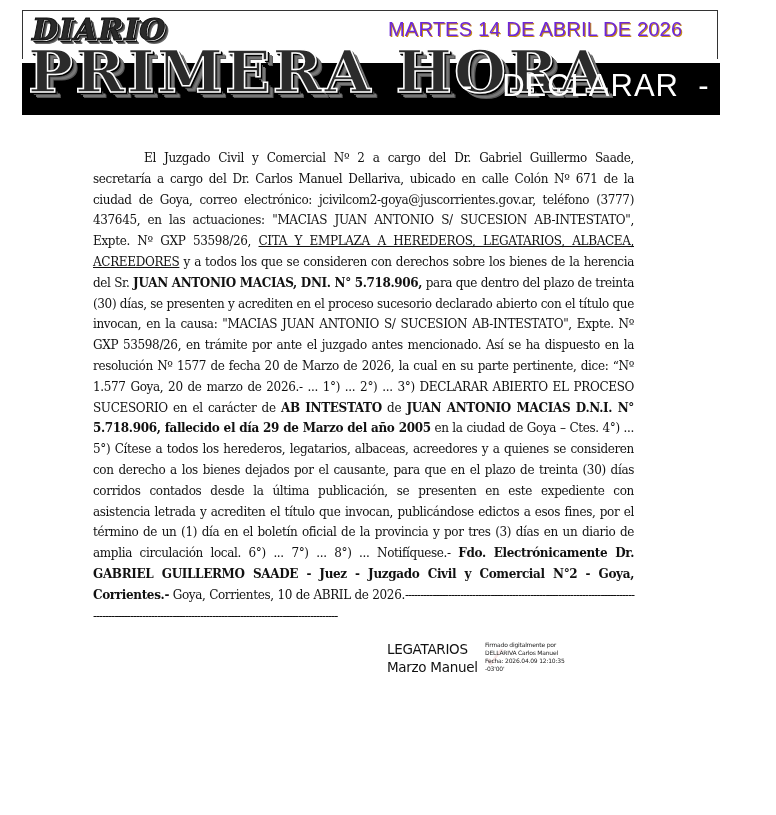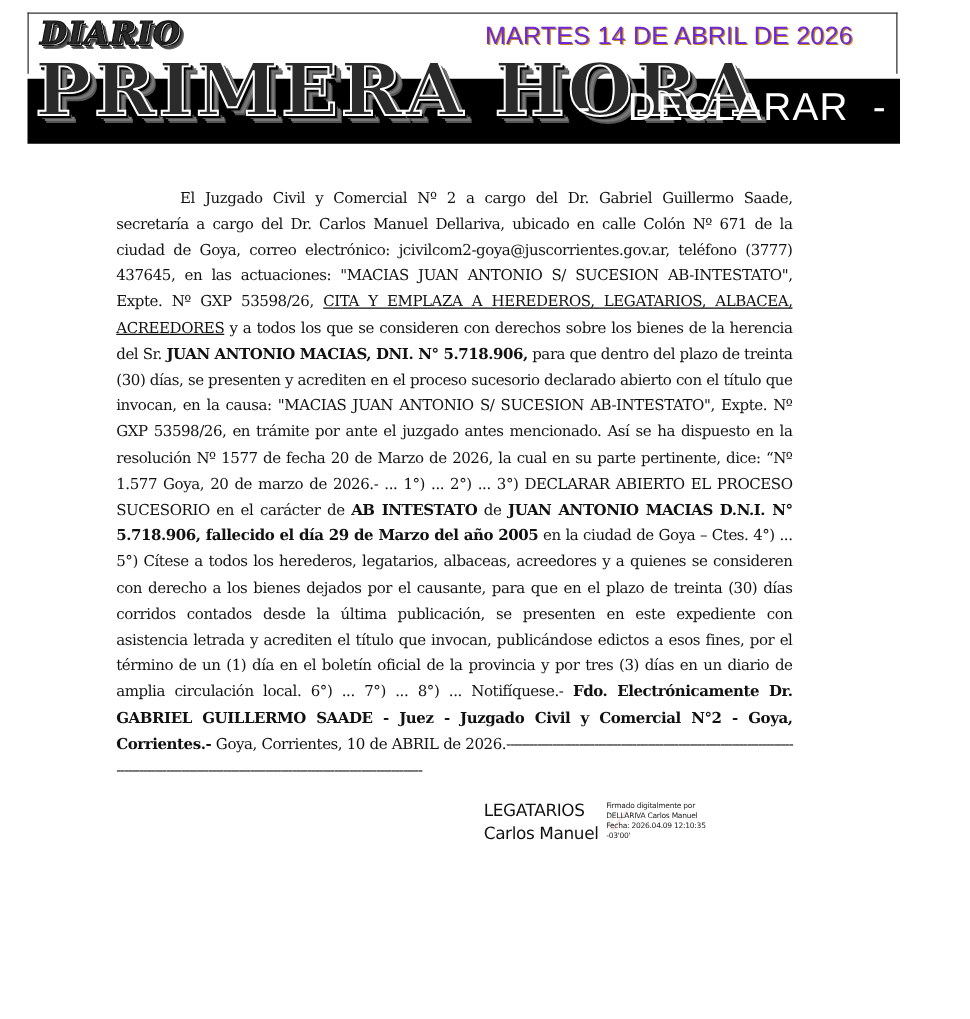--- a/index.html
+++ b/index.html
@@ -3,21 +3,21 @@
 <meta charset="utf-8">
 <style>
   html, body { margin: 0; padding: 0; background: #ffffff; }
   body { width: 776px; height: 815px; position: relative; overflow: hidden; font-family: "DejaVu Serif", serif; color: #111; }
 
   .masthead { position: absolute; left: 22px; top: 10px; width: 698px; height: 105px; }
   .mast-topbox { position: absolute; left: 0; top: 0; width: 694px; height: 48px; border: 1.5px solid #333; border-bottom: none; background: #fff; }
   .mast-band { position: absolute; left: 0; top: 53px; width: 698px; height: 52px; background: #000; }
 
   .diario { position: absolute; left: 10px; top: 2px; font-family: "DejaVu Serif", serif; font-weight: bold; font-style: italic;
-    font-size: 25px; letter-spacing: 1px; color: #2a2a2a;
+    font-size: 30px; letter-spacing: 1px; color: #2a2a2a;
     -webkit-text-stroke: 1px #111;
     text-shadow: 1px 1px 0 #fff, 2px 2px 0 #111, 3px 3px 0 #444, 4px 4px 0 #666; }
 
   .primera { position: absolute; left: 6px; top: 32px; font-family: "DejaVu Serif", serif; font-weight: bold;
     font-size: 58px; line-height: 60px; letter-spacing: 2px; transform: scaleX(1.03); transform-origin: left top;
     color: #2b2b2b;
     -webkit-text-stroke: 1.5px #fff;
     text-shadow: 2px 2px 0 #000, 3px 3px 0 #555, 5px 5px 0 #777, 6px 6px 0 #555; }
 
   .date { position: absolute; left: 366px; top: 8px; font-family: "Liberation Sans", sans-serif; font-weight: normal; font-size: 20px;
@@ -47,21 +47,21 @@
   <div class="primera">PRIMERA HORA</div>
   <div class="date">MARTES 14 DE ABRIL DE 2026</div>
   <div class="section">-   DECLARAR  -</div>
 </div>
 
 <div class="body-text"><span class="indent"></span><span>El Juzgado Civil y Comercial Nº 2 a cargo del Dr. Gabriel Guillermo Saade, secretaría a cargo del Dr. Carlos Manuel Dellariva, ubicado en calle Colón Nº 671 de la ciudad de Goya, correo electrónico: jcivilcom2-goya@juscorrientes.gov.ar, teléfono (3777) 437645, en las actuaciones: "MACIAS JUAN ANTONIO S/ SUCESION AB-INTESTATO", Expte. Nº GXP 53598/26, </span><u>CITA Y EMPLAZA A HEREDEROS, LEGATARIOS, ALBACEA, ACREEDORES</u><span> y a todos los que se consideren con derechos sobre los bienes de la herencia del Sr.  </span><b>JUAN ANTONIO MACIAS, DNI. N° 5.718.906,</b><span> para que dentro del plazo de treinta (30) días, se presenten y acrediten en el proceso sucesorio declarado abierto  con el título que invocan, en la causa: "MACIAS JUAN ANTONIO S/ SUCESION AB-INTESTATO", Expte. Nº GXP 53598/26, en trámite por ante el juzgado antes mencionado. Así se ha dispuesto en la  resolución  Nº 1577 de fecha 20 de Marzo de 2026, la cual en su parte pertinente, dice: “Nº 1.577 Goya, 20 de marzo de 2026.- ... 1°) ... 2°) ... 3°) DECLARAR ABIERTO EL PROCESO SUCESORIO en el carácter de </span><b>AB INTESTATO</b><span> de </span><b>JUAN ANTONIO MACIAS D.N.I. N° 5.718.906, fallecido el día 29 de Marzo del año 2005</b><span> en la ciudad de Goya – Ctes. 4°) ... 5°) Cítese a todos los herederos, legatarios, albaceas, acreedores y a quienes se consideren con derecho a los bienes dejados por el causante, para que en el plazo de treinta (30) días corridos contados desde la última publicación, se presenten en este expediente con asistencia letrada y acrediten el título que invocan, publicándose edictos a esos fines, por el término de un (1) día en el boletín oficial de la provincia y por tres (3) días en un diario de amplia circulación local. 6°) ... 7°) ... 8°) ... Notifíquese.- </span><b>Fdo. Electrónicamente Dr. GABRIEL GUILLERMO SAADE - Juez - Juzgado Civil y Comercial N°2 - Goya, Corrientes.-</b><span> Goya, Corrientes, 10 de ABRIL de 2026.</span><span class="rule-line">-----------------------------------------------------------------------------------------------------------------------------------------------------------</span></div>
 
 <div class="signature">
   <div class="sig-name">
     <div>LEGATARIOS</div>
-    <div>Carlos Manuel</div>
+    <div>Marzo Manuel</div>
   </div>
   <div class="sig-watermark">✓</div>
   <div class="sig-detail">
     <div>Firmado digitalmente por</div>
     <div>DELLARIVA Carlos Manuel</div>
     <div>Fecha: 2026.04.09 12:10:35</div>
     <div>-03'00'</div>
   </div>
 </div>
 

